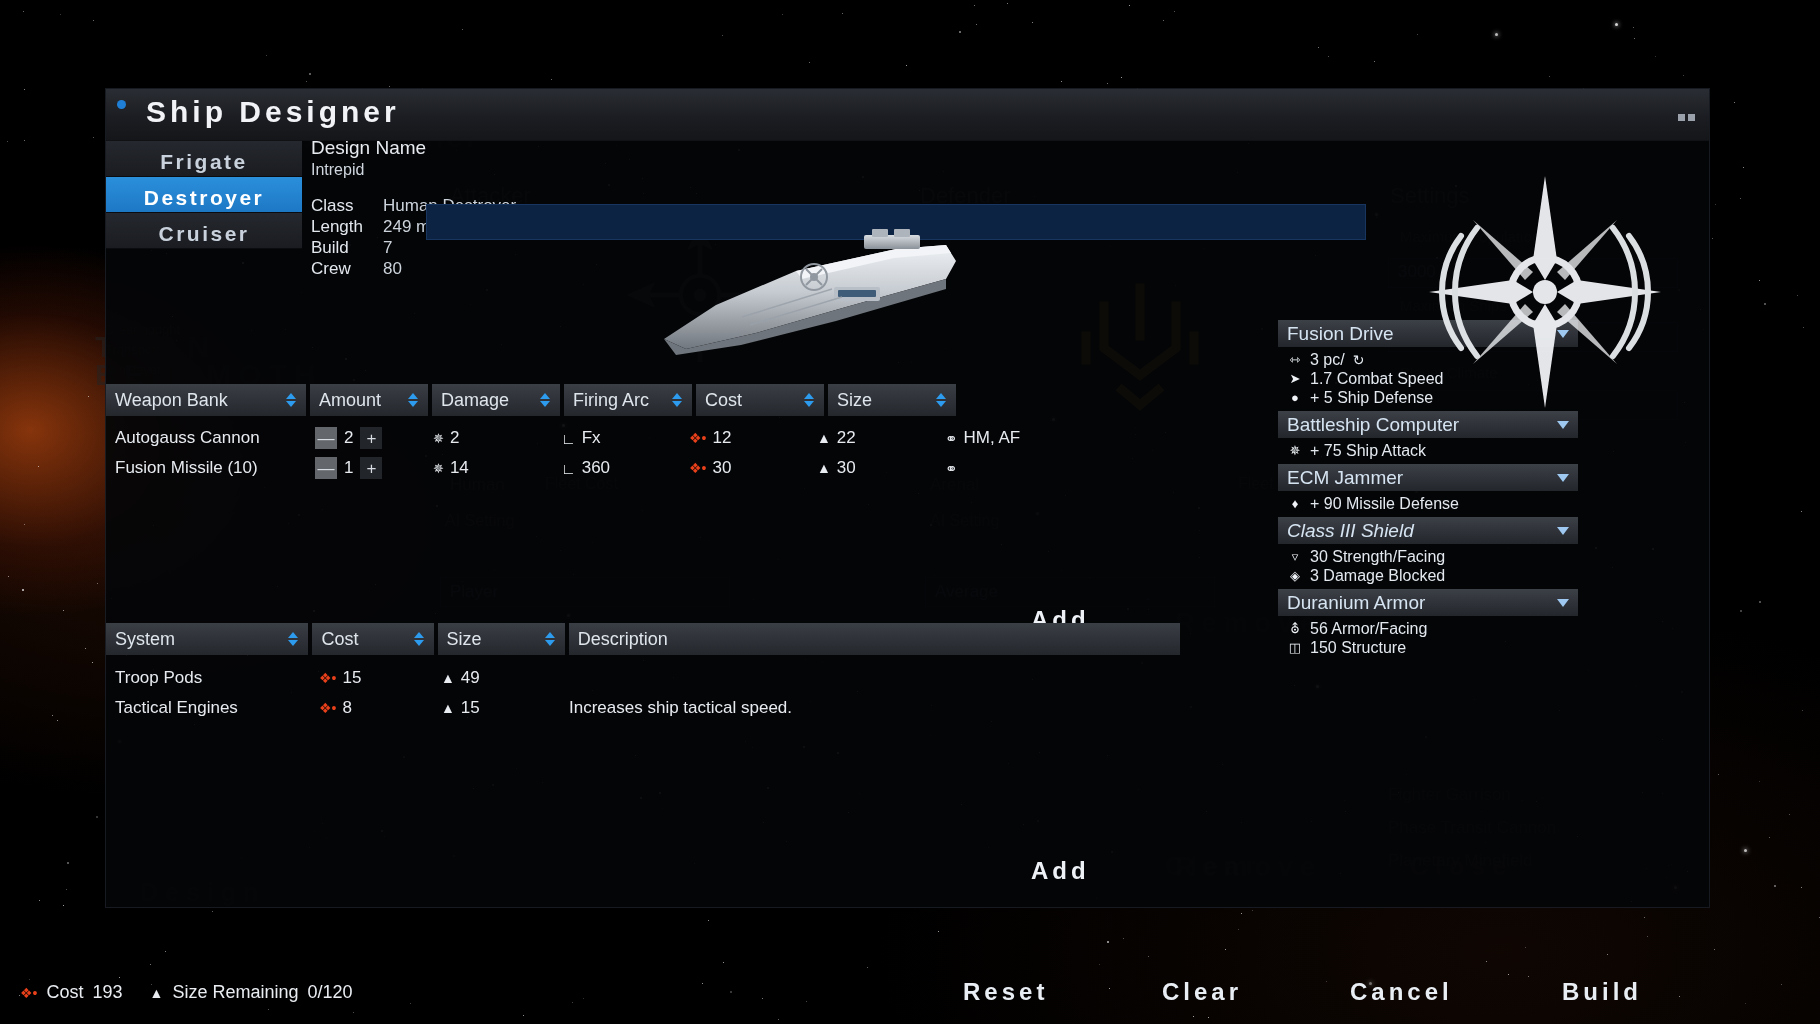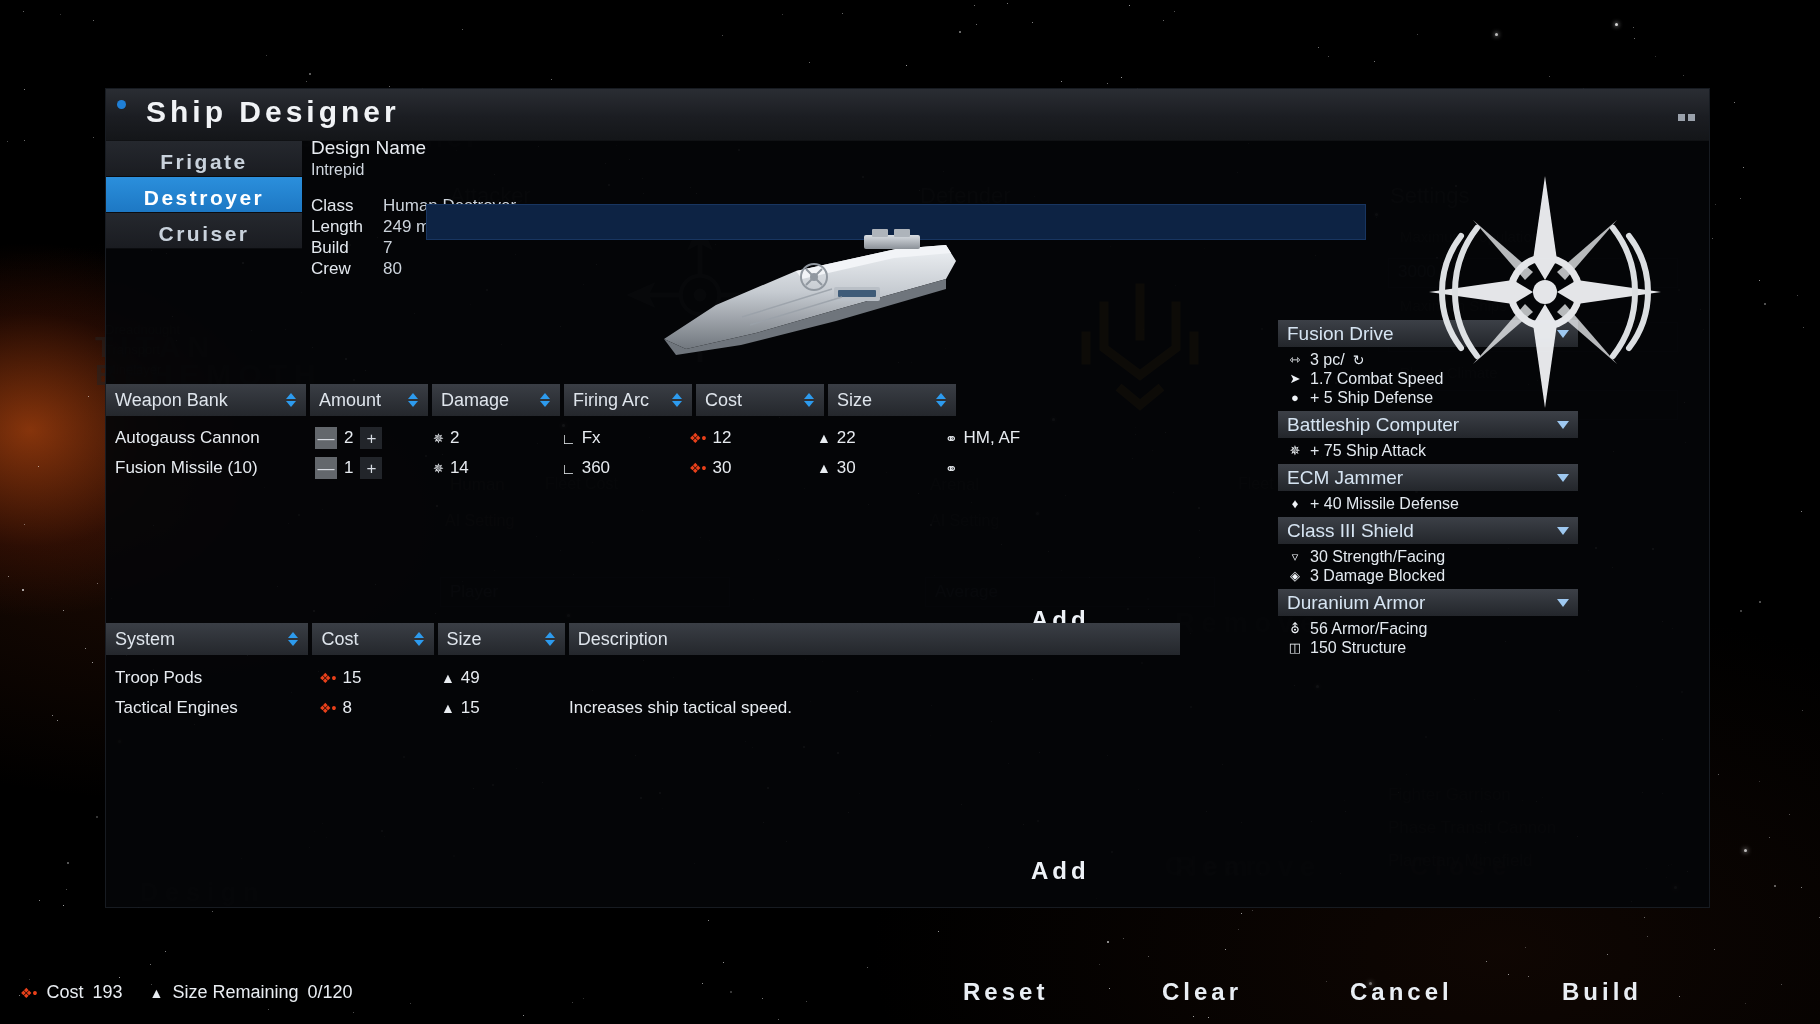--- a/index.html
+++ b/index.html
@@ -1001,24 +1001,24 @@
       <span class="si">✵</span>
       <span>+ 75 Ship Attack</span>
     </div>
 
     <div class="sysSelect" style="margin-top:4px;">
       <span>ECM Jammer</span>
       <span class="caret"></span>
     </div>
     <div class="sysStat">
       <span class="si">♦</span>
-      <span>+ 40 Missile Defense</span>
-    </div>
-
-    <div class="sysSelect" style="margin-top:4px;">
+      <span>+ 90 Missile Defense</span>
+    </div>
+
+    <div class="sysSelect" style="margin-top:4px;font-style:italic;">
       <span>Class III Shield</span>
       <span class="caret"></span>
     </div>
     <div class="sysStat">
       <span class="si">▿</span>
       <span>30 Strength/Facing</span>
     </div>
     <div class="sysStat">
       <span class="si">◈</span>
       <span>3 Damage Blocked</span>

